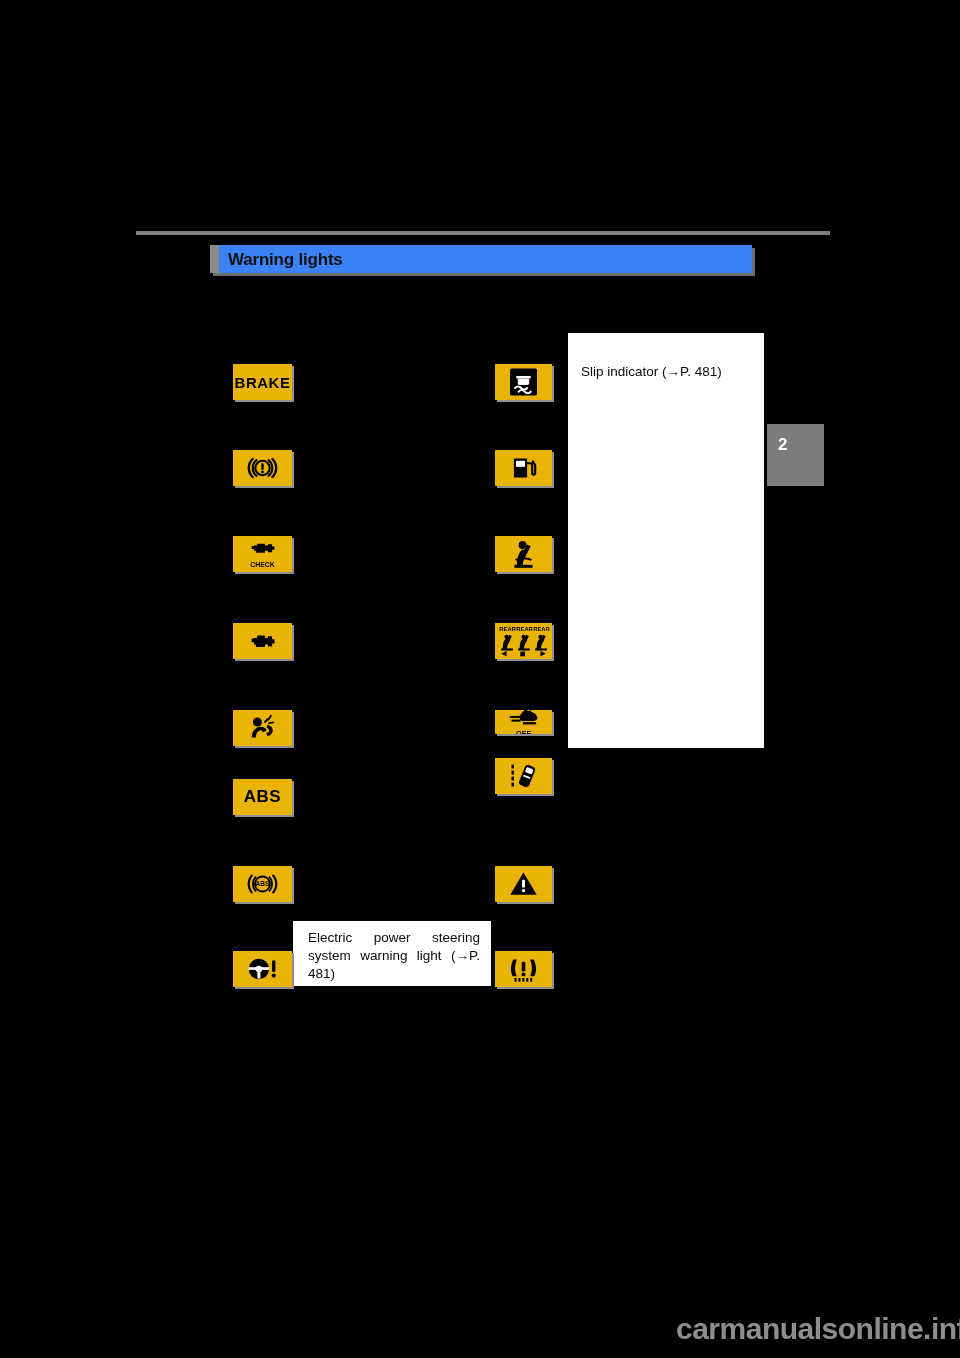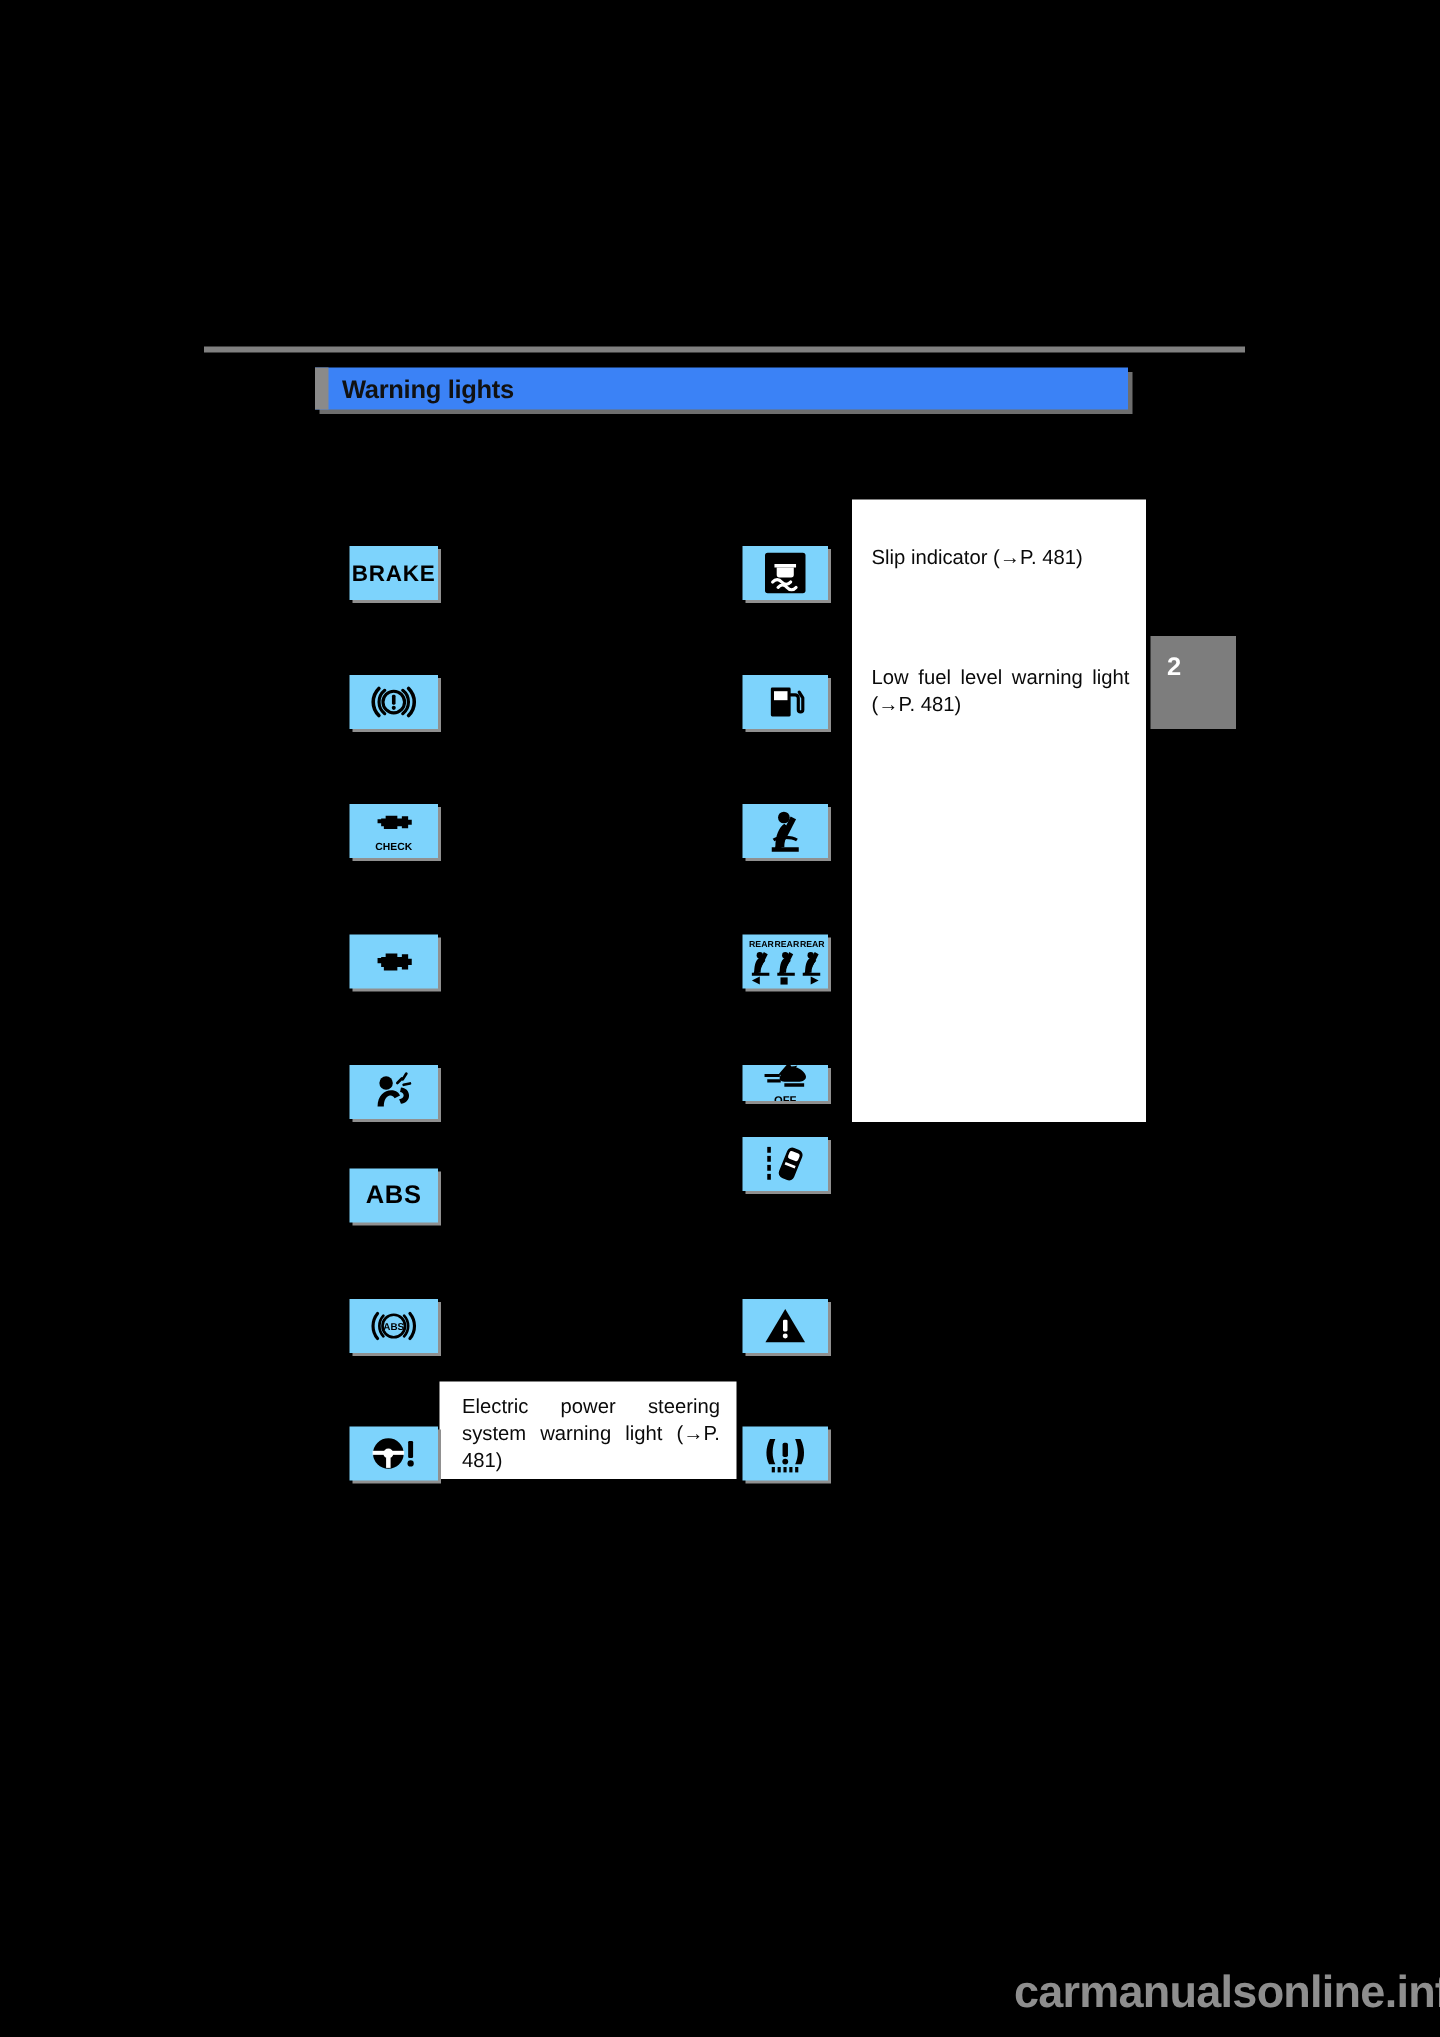--- a/index.html
+++ b/index.html
@@ -97,21 +97,21 @@
     color: #0a0a0a;
   }
   .txt.justify {
     text-align: justify;
     text-align-last: left;
   }
 
   
   .chip {
     position: absolute;
-    background: #7dd3fc;
+    background: #eab308;
     box-shadow: 2px 2px 0 #909090;
     display: flex;
     align-items: center;
     justify-content: center;
     overflow: hidden;
   }
   .chip svg { display: block; }
   .chip .chip-text {
     font-family: "Liberation Sans", sans-serif;
     font-weight: bold;
@@ -140,21 +140,20 @@
   <span class="tab-mark"></span>
   <span class="title">Warning lights</span>
 </div>
 
 <div class="chapter-tab">
   <span class="num">2</span>
 </div>
 
 <div class="panel" id="right-text-panel">
     <div class="txt" style="left: 13px; top: 30px; width: 180px;">Slip indicator (→P. 481)</div>
-    <div class="txt justify" style="left: 13px; top: 110px; width: 172px;">Low fuel level warning light (→P. 481)</div>
   </div>
 <div class="panel" id="eps-text-panel">
     <div class="txt justify" style="left: 15px; top: 8px; width: 172px;">Electric power steering system warning light (→P. 481)</div>
   </div>
 
 <div id="dynamic-layer">
     <div class="chip" style="left: 233px; top: 364px; width: 59px; height: 36px;">
       <span class="chip-text" style="font-size:15px">BRAKE</span>
     </div>
     <div class="chip" style="left: 233px; top: 450px; width: 59px; height: 36px;">

